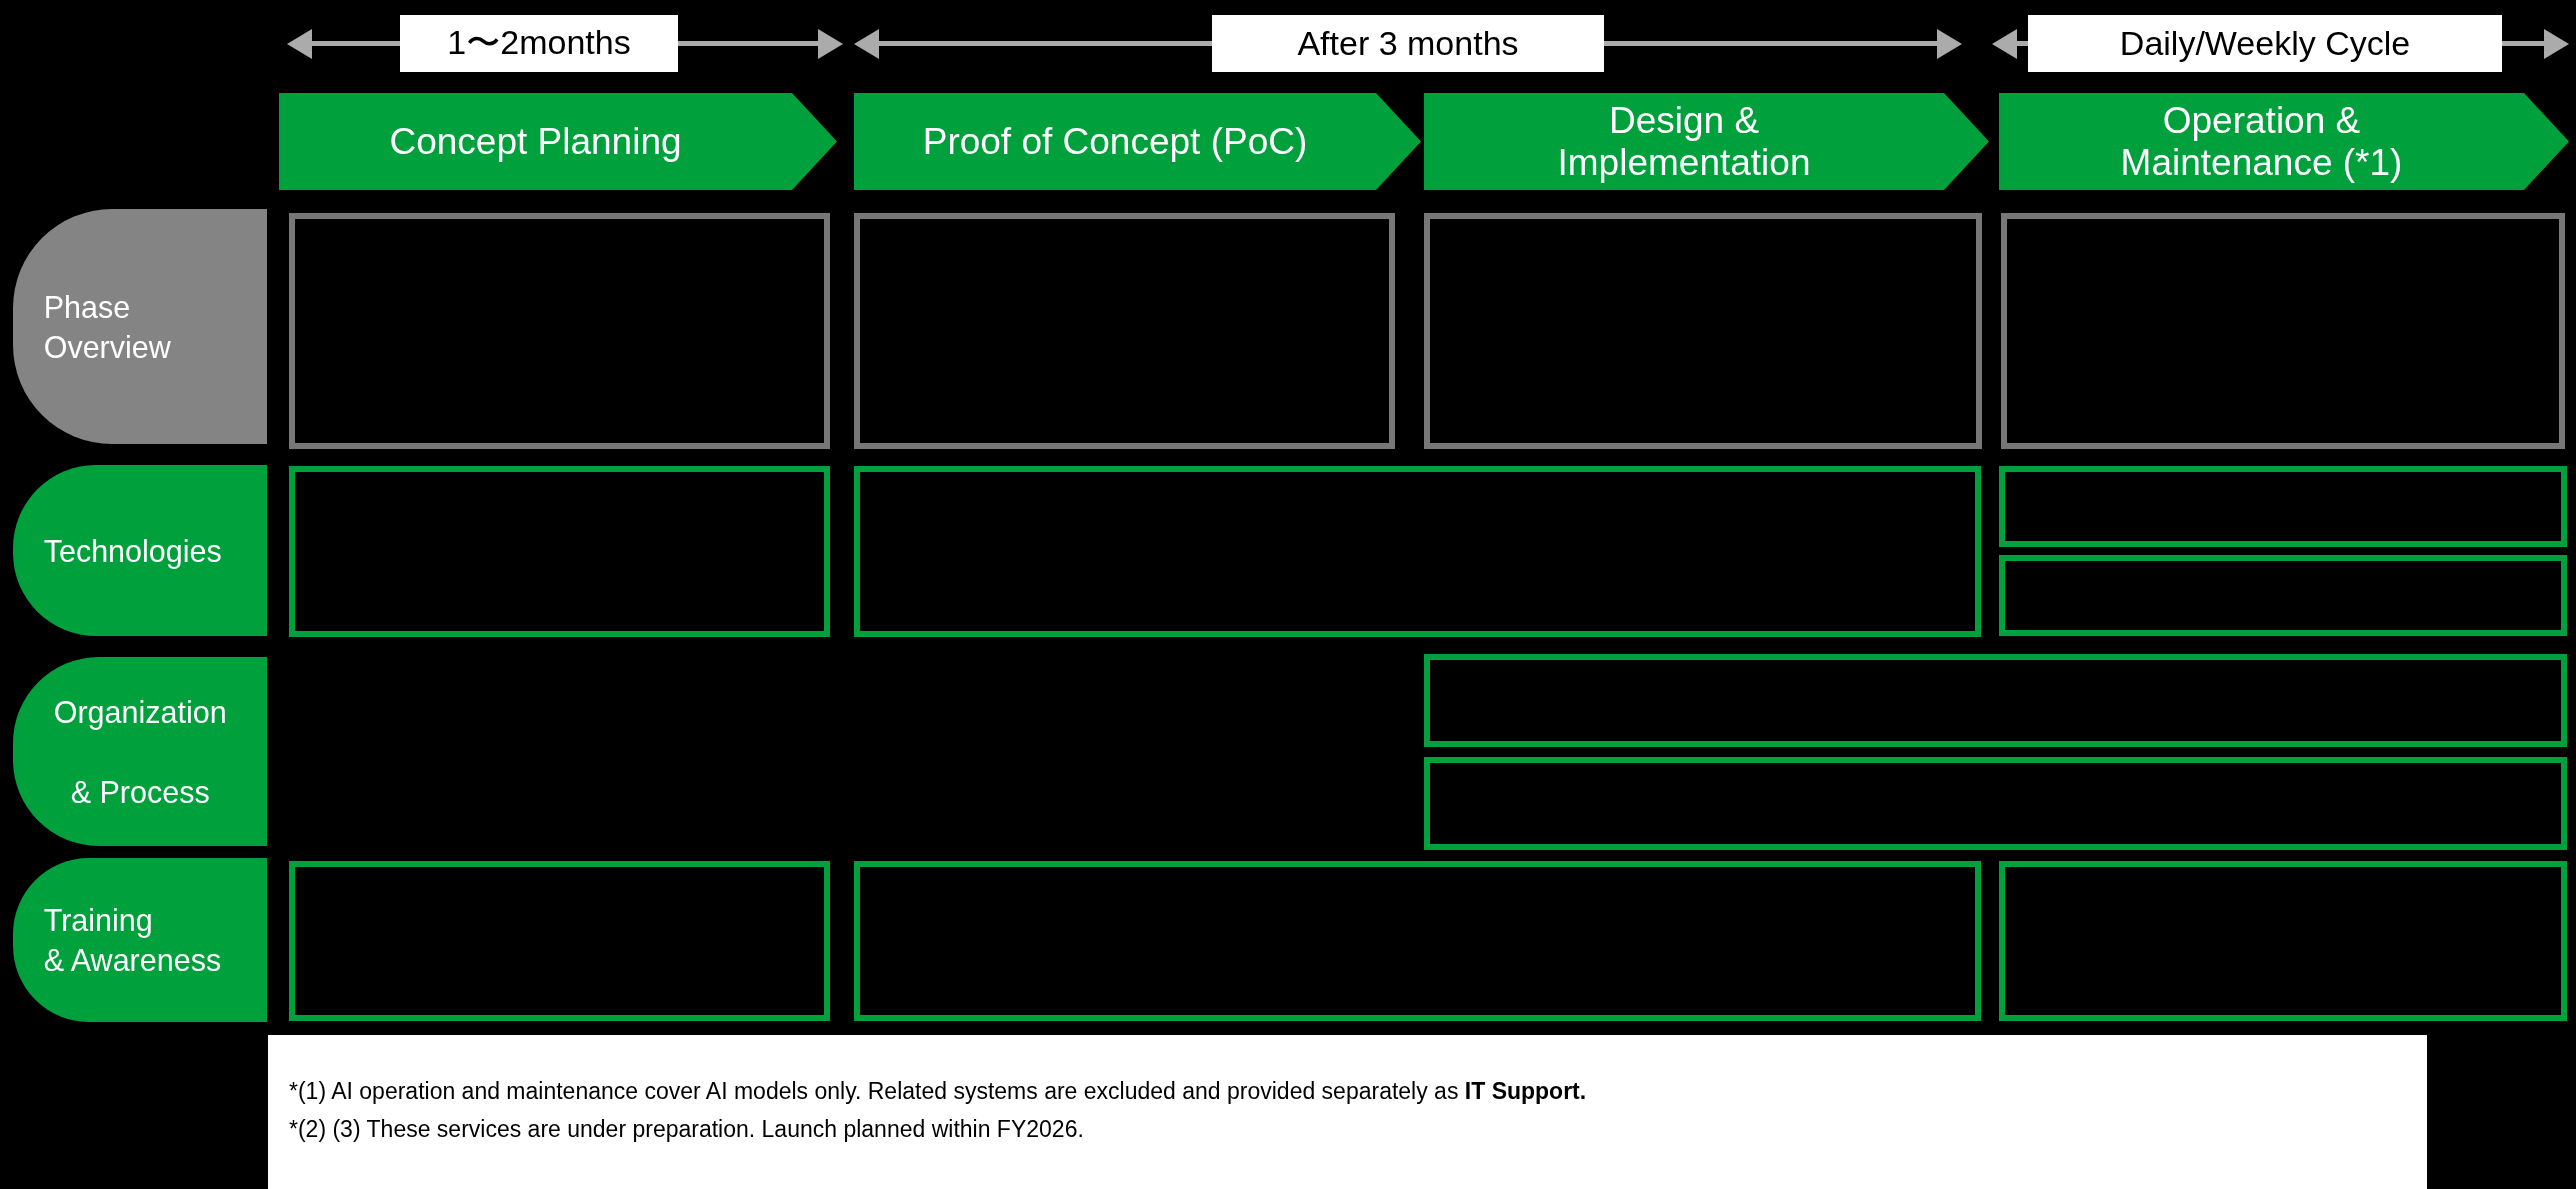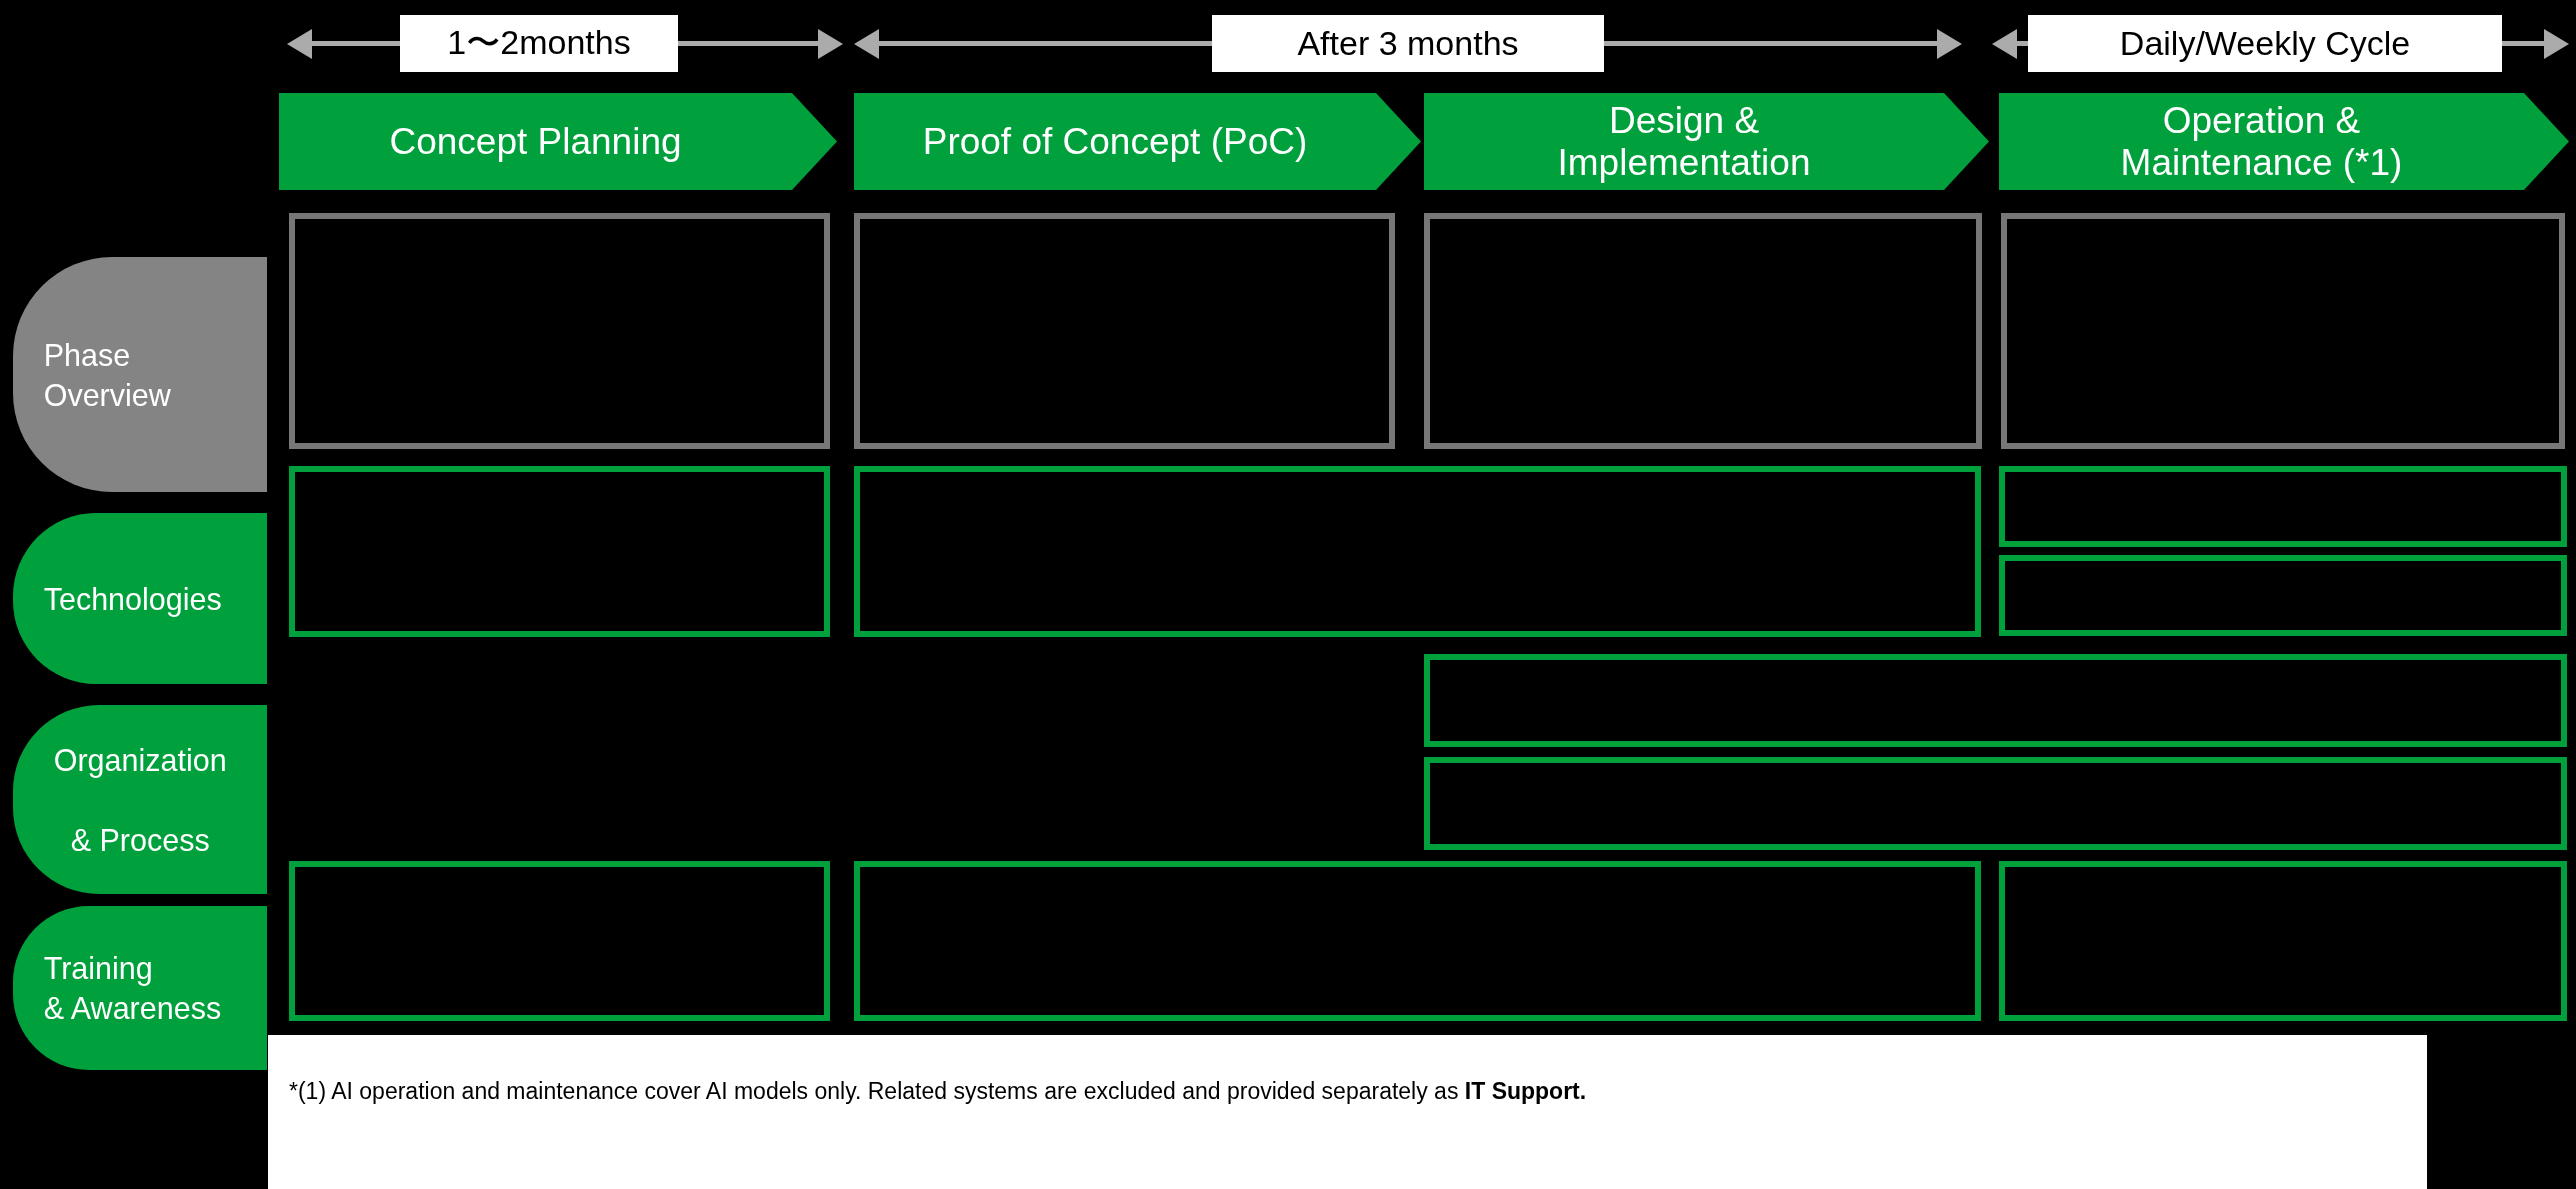--- a/index.html
+++ b/index.html
@@ -24,21 +24,21 @@
     position:absolute;top:93px;height:97px;background:#00A03C;color:#FFF;
     display:flex;flex-direction:column;justify-content:center;align-items:center;
     text-align:center;font-size:37px;line-height:42px;
     padding-right:45px;box-sizing:border-box;
     clip-path:polygon(0 0, calc(100% - 45px) 0, 100% 50%, calc(100% - 45px) 100%, 0 100%);
   }
   
   .pill{
     position:absolute;left:13.2px;width:254px;background:#00A03C;color:#FFF;
     display:flex;flex-direction:column;justify-content:center;
-    font-size:30.5px;line-height:40px;box-sizing:border-box;margin-top:48px;
+    font-size:30.5px;line-height:40px;box-sizing:border-box;
   }
   .pill.gray{background:#848484;}
   .pill.pad{padding-left:30.5px;align-items:flex-start;}
   .pill.center{align-items:center;text-align:center;gap:40px;}
   
   .gbox{position:absolute;border:6px solid #777777;background:#000;box-sizing:border-box;}
   .nbox{position:absolute;border:6px solid #00A03C;background:#000;box-sizing:border-box;}
   
   .footband{
     position:absolute;left:268px;top:1035px;width:2159px;height:154px;background:#FFFFFF;
@@ -118,14 +118,15 @@
 
 <div class="nbox" style="left:1424px;top:654px;width:1143px;height:93px;"></div>
 <div class="nbox" style="left:1424px;top:757px;width:1143px;height:93px;"></div>
 
 <div class="nbox" style="left:289px;top:861px;width:541px;height:160px;"></div>
 <div class="nbox" style="left:854px;top:861px;width:1127px;height:160px;"></div>
 <div class="nbox" style="left:1999px;top:861px;width:568px;height:160px;"></div>
 
 <div class="footband">
   <div><span>*(1) AI operation and maintenance cover AI models only. Related systems are excluded and provided separately as </span><b>IT Support.</b></div>
+  <div><span>*(2) (3) These services are under preparation. Launch planned within FY2026.</span></div>
 </div>
 
 
 </body></html>

